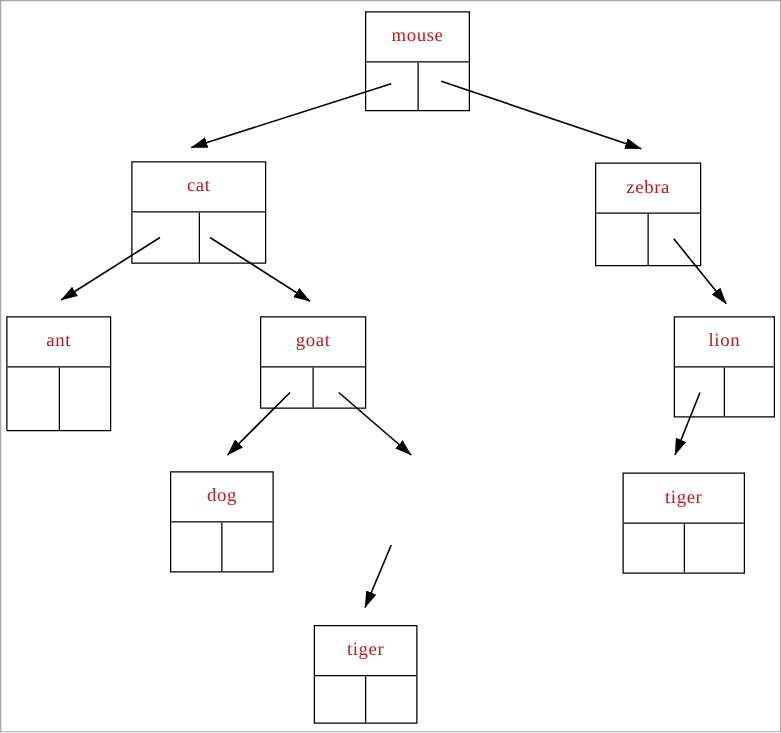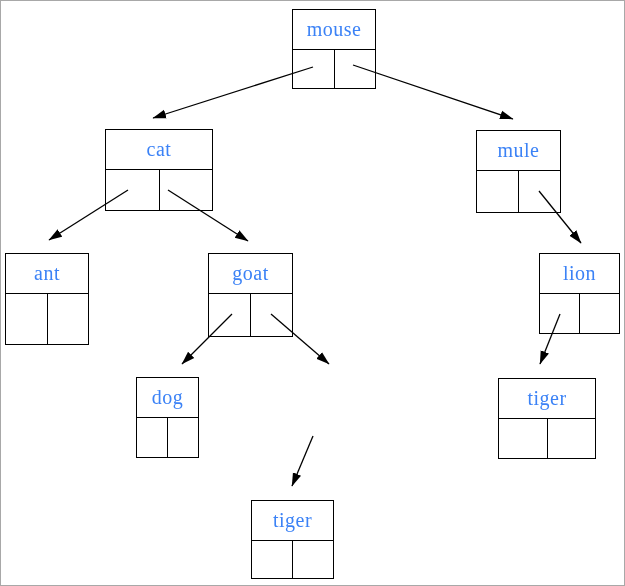--- a/index.html
+++ b/index.html
@@ -35,22 +35,22 @@
     display: flex;
     flex-direction: column;
   }
   .node-label {
     box-sizing: border-box;
     height: 40px;
     border-bottom: 1.5px solid #000000;
     display: flex;
     align-items: center;
     justify-content: center;
-    font-size: 20px;
-    color: #3b82f6;
+    font-size: 15px;
+    color: #b91c1c;
     letter-spacing: 0.5px;
   }
   .node-cells {
     flex: 1;
     display: flex;
   }
   .cell {
     box-sizing: border-box;
     flex: 1;
   }
@@ -92,52 +92,52 @@
 
   <div class="node" style="left:104px;top:128px;width:108px;height:82px">
     <div class="node-label">cat</div>
     <div class="node-cells">
       <div class="cell left"></div>
       <div class="cell right"></div>
     </div>
   </div>
 
   <div class="node" style="left:475px;top:129px;width:85px;height:83px">
-    <div class="node-label">mule</div>
+    <div class="node-label">zebra</div>
     <div class="node-cells">
       <div class="cell left"></div>
       <div class="cell right"></div>
     </div>
   </div>
 
   <div class="node" style="left:4px;top:252px;width:84px;height:92px">
     <div class="node-label">ant</div>
     <div class="node-cells">
       <div class="cell left"></div>
       <div class="cell right"></div>
     </div>
   </div>
 
-  <div class="node" style="left:207px;top:252px;width:85px;height:84px">
+  <div class="node" style="left:207px;top:252px;width:85px;height:74px">
     <div class="node-label">goat</div>
     <div class="node-cells">
       <div class="cell left"></div>
       <div class="cell right"></div>
     </div>
   </div>
 
   <div class="node" style="left:538px;top:252px;width:81px;height:81px">
     <div class="node-label">lion</div>
     <div class="node-cells">
       <div class="cell left"></div>
       <div class="cell right"></div>
     </div>
   </div>
 
-  <div class="node" style="left:135px;top:376px;width:63px;height:81px">
+  <div class="node" style="left:135px;top:376px;width:83px;height:81px">
     <div class="node-label">dog</div>
     <div class="node-cells">
       <div class="cell left"></div>
       <div class="cell right"></div>
     </div>
   </div>
 
 
   <div class="node" style="left:497px;top:377px;width:98px;height:81px">
     <div class="node-label">tiger</div>

